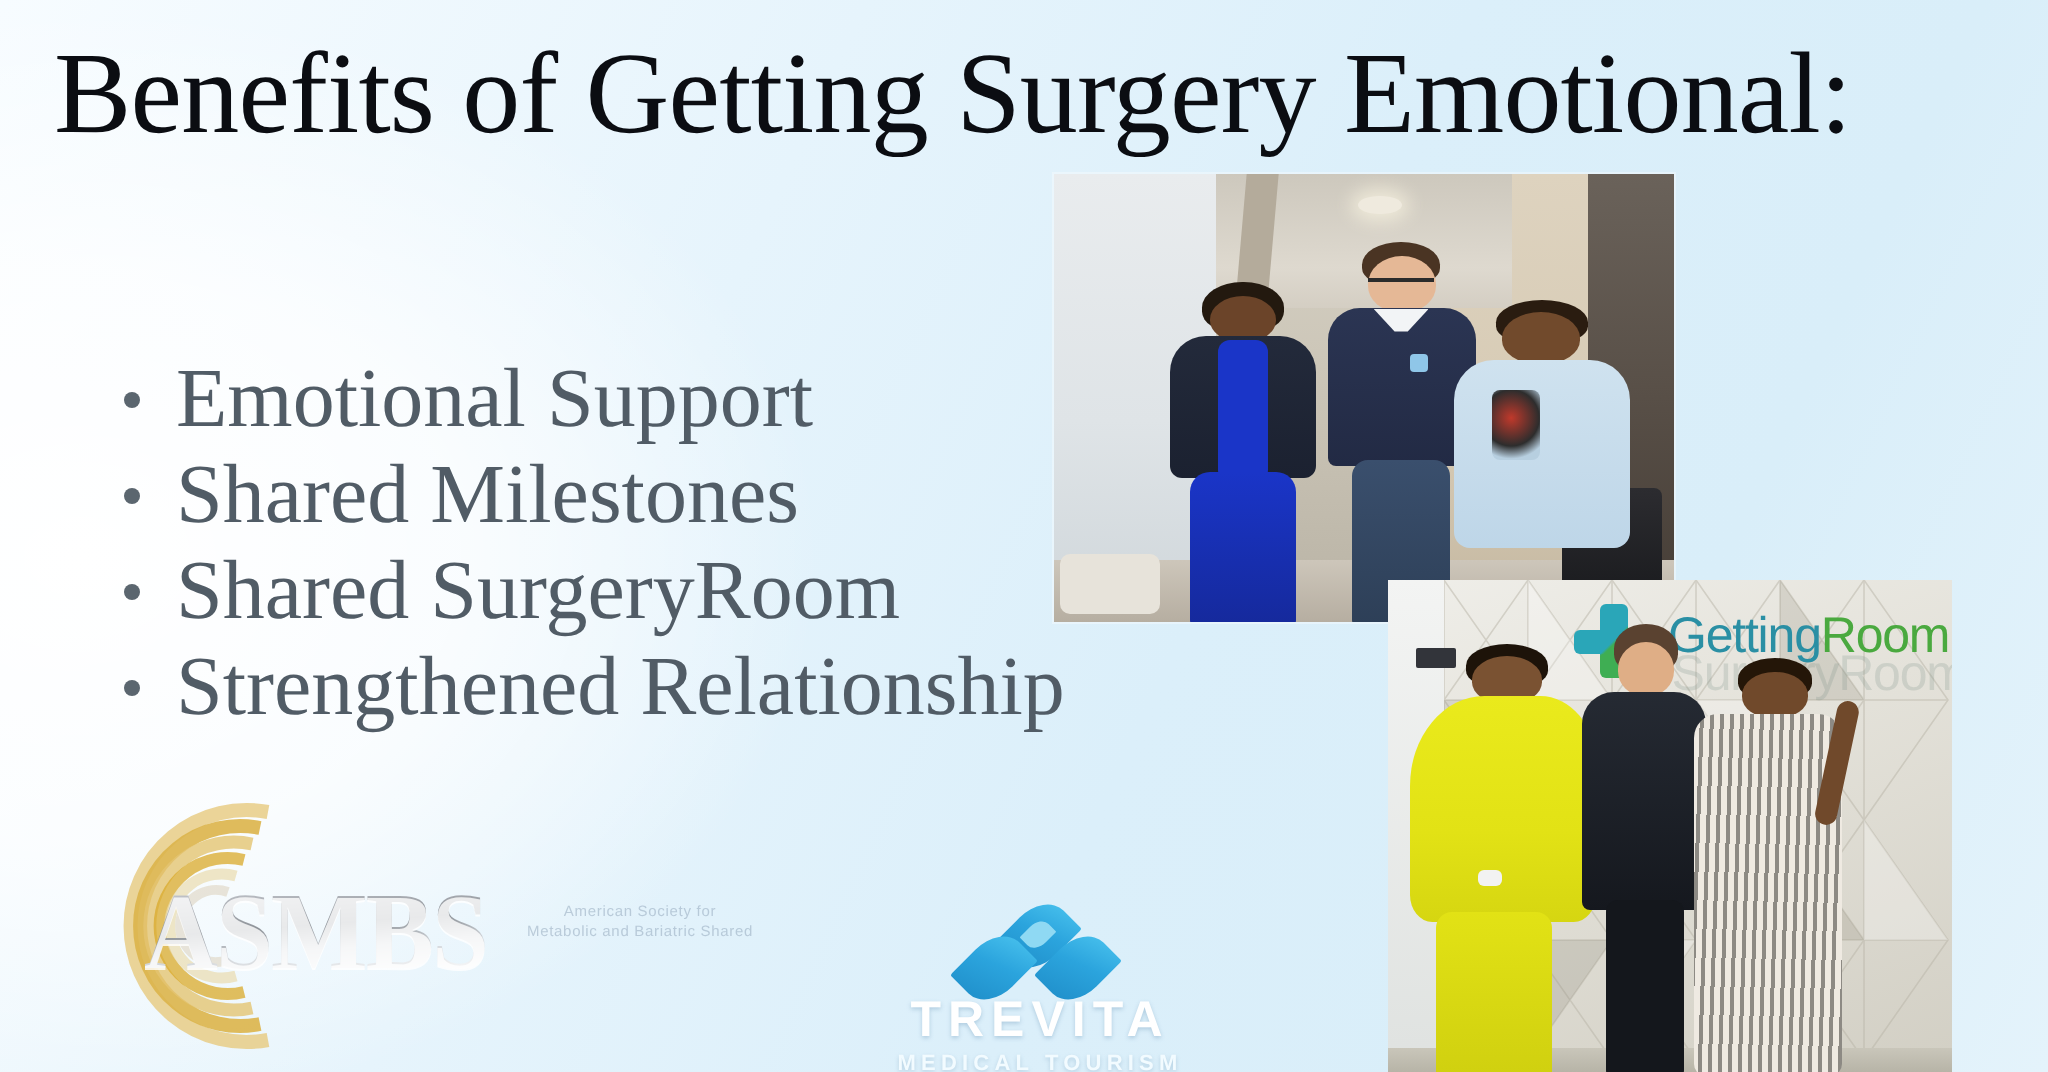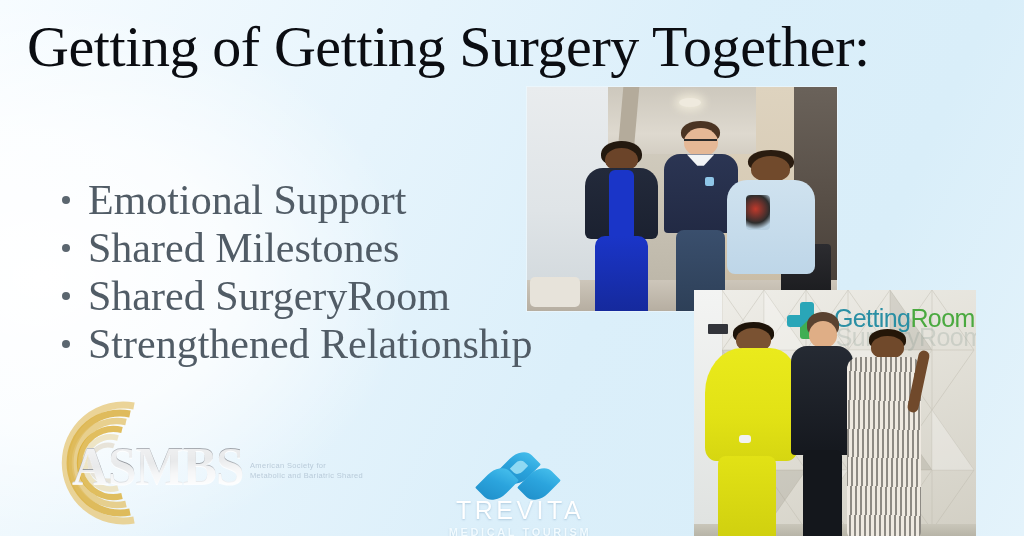--- a/index.html
+++ b/index.html
@@ -177,61 +177,62 @@
   #asmbs .asmbs-word{
     position:absolute;left:50px;top:36px;
     font-family:"Liberation Serif", serif;
     font-weight:700;font-size:55px;letter-spacing:-1px;
     background:linear-gradient(176deg,#ffffff 0%,#b9bcc2 22%,#8d9298 46%,#cfd3d8 62%,#ffffff 86%);
     -webkit-background-clip:text;background-clip:text;color:transparent;
     text-shadow:0 1px 0 rgba(255,255,255,.8);
     transform:scaleX(.93);transform-origin:left center;
   }
   #asmbs .asmbs-tag{
-    position:absolute;left:228px;top:63px;width:140px;
+    position:absolute;left:228px;top:53px;width:140px;
     font-family:"Liberation Sans", sans-serif;
     font-size:7.5px;line-height:10px;letter-spacing:.35px;
     color:rgba(150,170,190,.55);
+    text-align:center;
   }
 
   
   #trevita{position:absolute;left:440px;top:450px;width:160px;height:86px;}
   #trevita .petals{position:absolute;left:36px;top:0;width:86px;height:48px;}
   #trevita .petal{
     position:absolute;width:26px;height:36px;
     background:linear-gradient(160deg,#49c2ee 0%,#2ba4dd 45%,#1f8ec9 100%);
     border-radius:50% 4% 50% 4%;
     transform:rotate(45deg);
   }
   #trevita .petal.top{left:30px;top:0;}
   #trevita .petal.top::after{
     content:"";position:absolute;left:7px;top:10px;width:11px;height:15px;
     background:#8fd9f3;border-radius:50% 4% 50% 4%;
   }
   #trevita .petal.left{left:8px;top:16px;}
   #trevita .petal.right{left:50px;top:16px;}
   #trevita .tv-name{
     position:absolute;left:0;top:46px;width:160px;text-align:center;
-    font-family:"Liberation Sans", sans-serif;font-weight:400;
+    font-family:"Liberation Sans", sans-serif;font-weight:700;
     font-size:25px;letter-spacing:3.5px;color:#ffffff;
     text-shadow:0 1px 2px rgba(120,160,190,.45);
   }
   #trevita .tv-sub{
     position:absolute;left:0;top:76px;width:160px;text-align:center;
     font-family:"Liberation Sans", sans-serif;font-weight:700;
     font-size:11px;letter-spacing:2.6px;color:#f2fbff;
     text-shadow:0 1px 2px rgba(120,160,190,.4);
   }
 </style>
 </head>
 <body>
 
 <div id="slide">
 
-  <div id="title">Getting of Getting Surgery Together:</div>
+  <div id="title">Benefits of Getting Surgery Emotional:</div>
 
   <ul id="bullets">
     <li>
       <span class="bullet-dot"></span>
       <span>Emotional Support</span>
     </li>
     <li>
       <span class="bullet-dot"></span>
       <span>Shared Milestones</span>
     </li>

